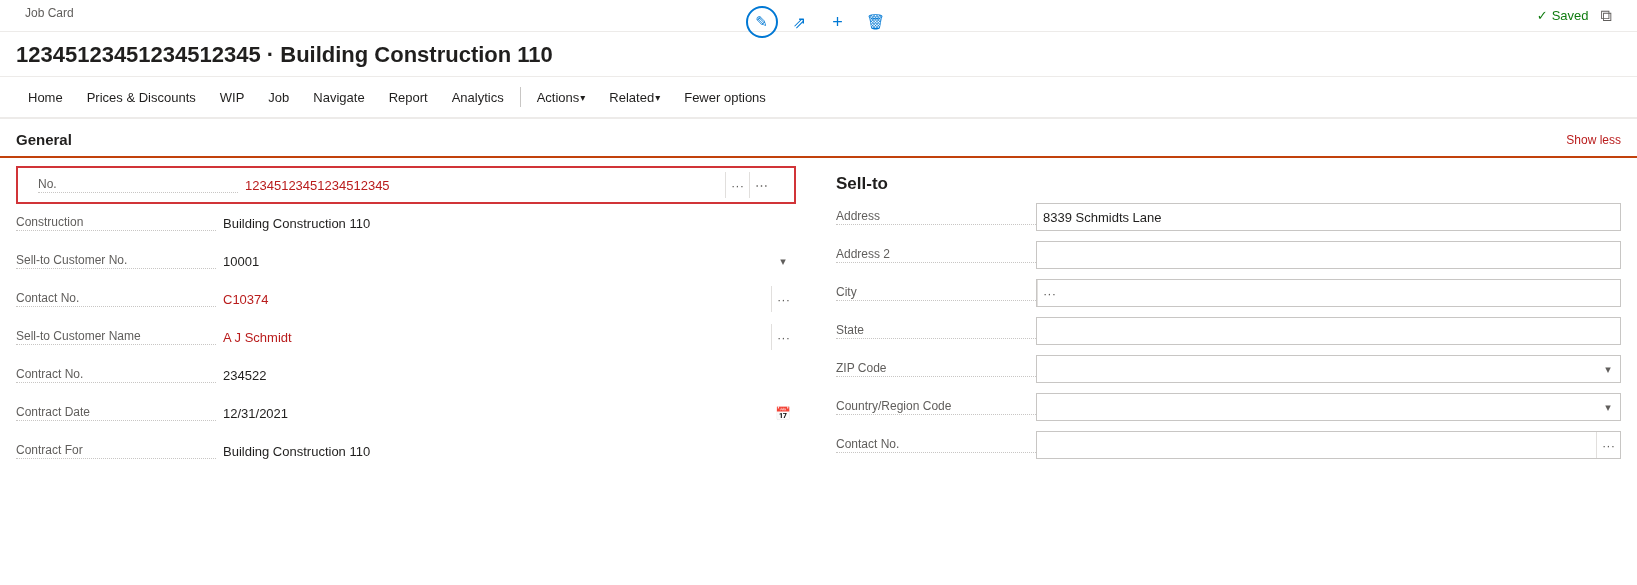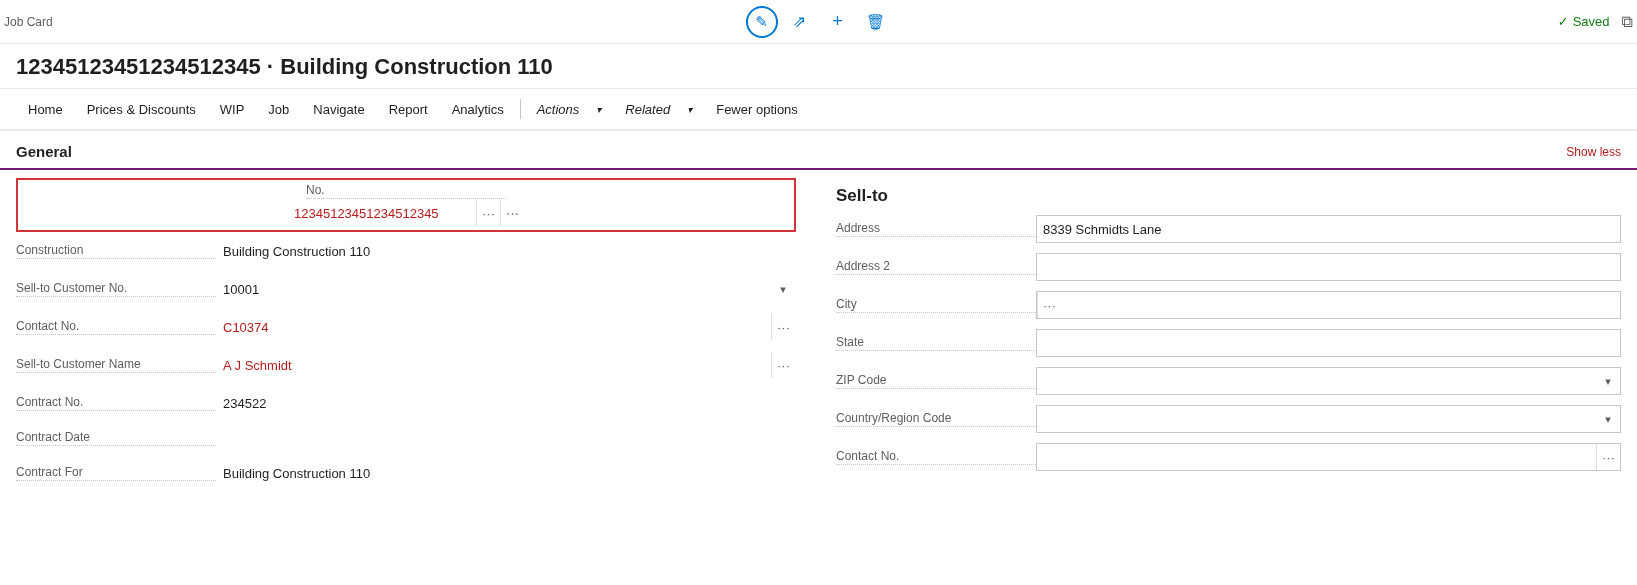--- a/index.html
+++ b/index.html
@@ -1,25 +1,24 @@
 <!DOCTYPE html>
 <html><head>
   <meta charset="utf-8">
   <style>
     * { box-sizing: border-box; margin: 0; padding: 0; }
     body { font-family: 'Segoe UI', Arial, sans-serif; font-size: 13px; color: #201f1e; background: #fff; }
 
     
     .top-bar {
       display: flex;
-      align-items: center;
-      padding: 6px 4px;
+      padding: 6px 25px;
       border-bottom: 1px solid #edebe9;
       background: #fff;
-      height: 44px;
+      height: 32px;
     }
     .top-bar-title {
       font-size: 12px;
       color: #605e5c;
       flex: 1;
     }
     .top-bar-icons {
       display: flex;
       align-items: center;
       gap: 6px;
@@ -73,42 +72,41 @@
       border-bottom: 2px solid transparent;
       margin-bottom: -2px;
       white-space: nowrap;
     }
     .nav-divider {
       width: 1px; height: 20px;
       background: #c8c6c4;
       margin: 0 4px;
     }
     .nav-tab-dropdown {
-      display: flex; align-items: center; gap: 17px;
+      display: flex; align-items: center; gap: 1px;
       padding: 10px 12px;
       cursor: pointer;
       color: #201f1e;
       font-size: 13px;
       white-space: nowrap;
-      font-style: italic;
     }
     .chevron-down { font-size: 10px; }
 
     
     .content-area {
       padding: 0;
     }
 
     
     .section-header {
       display: flex;
       align-items: center;
       justify-content: space-between;
       padding: 12px 16px 8px 16px;
-      border-bottom: 2px solid #701a75;
+      border-bottom: 2px solid #c2410c;
     }
     .section-title {
       font-size: 15px;
       font-weight: 600;
       color: #201f1e;
     }
     .show-less-btn {
       font-size: 12px;
       color: #b91c1c;
       cursor: pointer;
@@ -192,21 +190,20 @@
       color: #605e5c;
       font-size: 13px;
       background: none; border: none;
       border-left: 1px solid #e1dfdd;
     }
 
     
     .form-row.highlighted {
       border: 2px solid #d13438;
       padding: 3px 20px;
-      flex-direction: column;
     }
 
     .dropdown-field {
       flex: 1;
       display: flex;
       align-items: flex-end;
       border: 1px solid transparent;
       height: 28px;
     }
     .dropdown-inner {
@@ -448,20 +445,26 @@
 
       <div class="form-row">
         <div class="form-label">Contract No.</div>
         <div class="form-field">
           <input type="text" class="form-input" value="234522" style="">
         </div>
       </div>
 
       <div class="form-row">
         <div class="form-label">Contract Date</div>
+        <div class="form-field">
+          <div class="date-field">
+            <input type="text" class="date-inner" value="12/31/2021" style="">
+            <button class="calendar-btn">📅</button>
+          </div>
+        </div>
       </div>
 
       <div class="form-row">
         <div class="form-label">Contract For</div>
         <div class="form-field">
           <input type="text" class="form-input" value="Building Construction 110" style="">
         </div>
       </div>
 
     </div>

